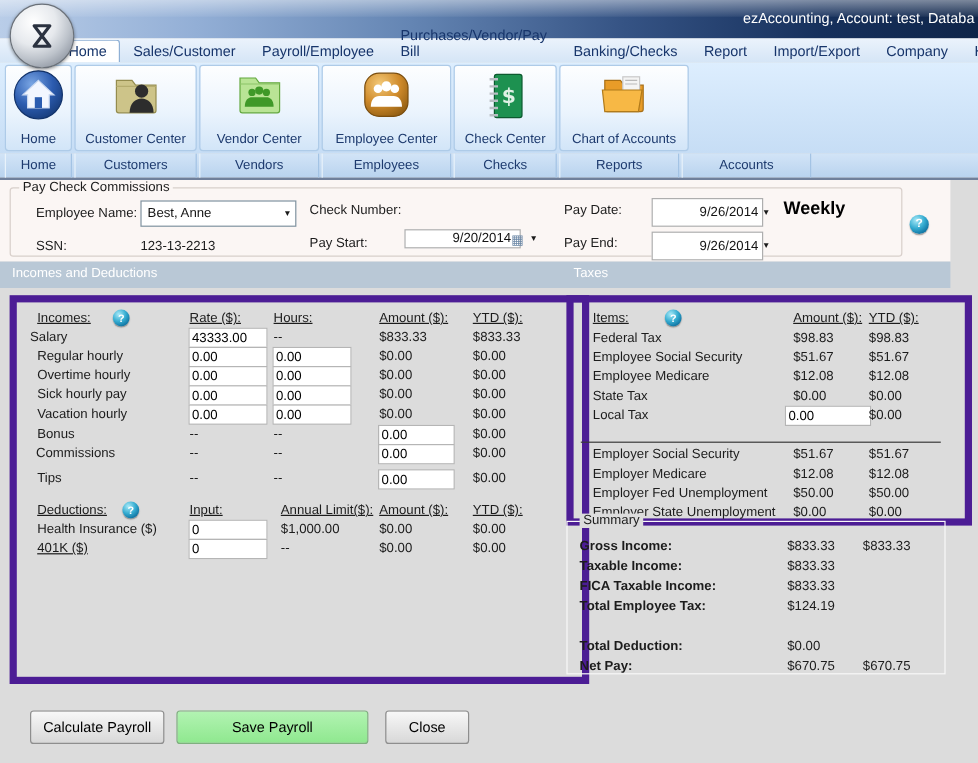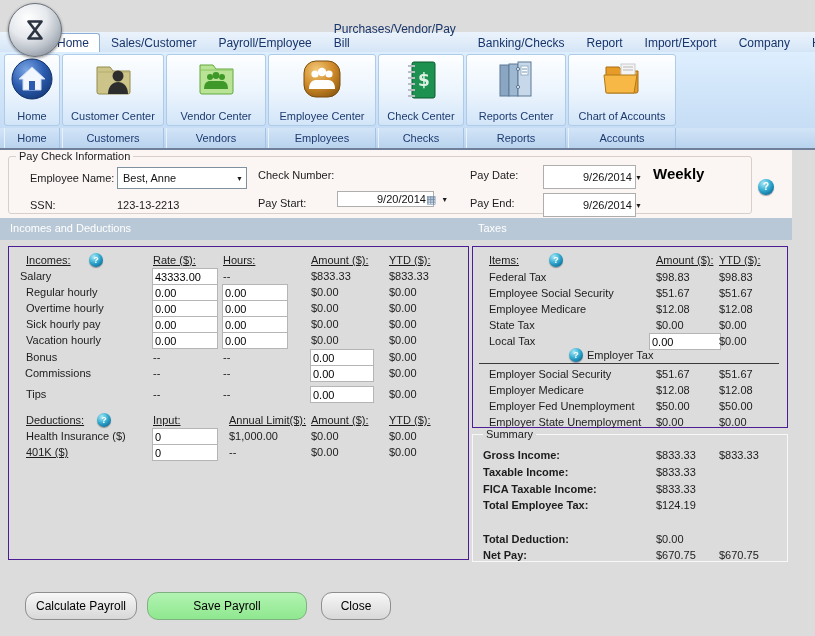--- a/index.html
+++ b/index.html
@@ -60,42 +60,45 @@
     font-size:9px;font-weight:bold;text-align:center;line-height:14px;
     box-shadow:0 1px 1px rgba(0,0,0,.35);}
   .globe::after{content:"?";}
   .globe.big{width:16px;height:16px;line-height:16px;font-size:10px;}
 
   
   .secbar{position:absolute;left:0;top:218px;width:792px;height:22px;background:#b9c8d6;}
   .secbar span{position:absolute;top:4px;color:#ffffff;}
 
   
-  .databox{position:absolute;border:1px solid #4c1d95;}
+  .databox{position:absolute;border:6px solid #4c1d95;padding-left:12px;}
   .sumbox{position:absolute;border:1px solid #f8f8f8;}
   .sum-label{position:absolute;left:10px;top:-7px;background:#dcdcdc;padding:0 3px;color:#1c1c1c;}
   .row{position:absolute;left:0;width:100%;height:15px;}
   .cl{position:absolute;top:0;white-space:nowrap;color:#1c1c1c;}
   .u{text-decoration:underline;}
   .bold{font-weight:bold;}
   .inp{position:absolute;height:15px;border:1px solid #b5b5b5;background:#ffffff;
     font-family:"Liberation Sans","DejaVu Sans",sans-serif;font-size:11px;padding:0 2px;margin:0;}
   .emp-hr{position:absolute;left:6px;top:116px;width:300px;border-bottom:1px solid #3a3a3a;}
 
   
-  .btn{position:absolute;height:28px;border:1px solid #8e8e8e;border-radius:11px;
+  .btn{position:absolute;height:28px;border:1px solid #8e8e8e;border-radius:3px;
     background:linear-gradient(#f8f8f8,#e9e9e9 45%,#d8d8d8);
     font-family:inherit;font-size:12px;color:#000;display:flex;align-items:center;justify-content:center;cursor:default;}
   .btn.green{background:linear-gradient(#b2f3b2,#8fe88f);border-color:#7fb07f;}
 </style>
 </head>
 <body>
 
 <div id="app">
 
+  <div class="titlebar">
+    <span class="title-text">ezAccounting, Account: test, Databa</span>
+  </div>
   <div class="orb">
     <svg width="34" height="34" viewBox="0 0 52 52">
       <path d="M16 13 L36 13 L16 39 L36 39 Z" fill="none" stroke="#2b3240" stroke-width="4" stroke-linejoin="round"></path>
     </svg>
   </div>
 
   <div class="menubar">
     <span class="menu-item sel">Home</span>
     <span class="menu-item">Sales/Customer</span>
     <span class="menu-item">Payroll/Employee</span>
@@ -172,33 +175,20 @@
             <line x1="9" y1="15" x2="16" y2="15"></line>
           <line x1="9" y1="21" x2="16" y2="21"></line>
             <line x1="9" y1="27" x2="16" y2="27"></line>
           <line x1="9" y1="33" x2="16" y2="33"></line>
             <line x1="9" y1="39" x2="16" y2="39"></line>
         </g>
         <text x="25" y="29" font-size="17" font-weight="bold" fill="#dff1e5" text-anchor="middle" font-family="DejaVu Sans, sans-serif">$</text>
       </svg>
       <span class="lab">Check Center</span>
     </div>
-    <div class="rbtn" style="width:100px">
-      <svg width="44" height="44" viewBox="0 0 44 44">
-        <rect x="6" y="8" width="9" height="31" fill="#8ba6c2" stroke="#5d7894"></rect>
-        <rect x="15" y="7" width="9" height="32" fill="#9fb8d2" stroke="#5d7894"></rect>
-        <rect x="24" y="5" width="13" height="34" fill="#c6d8e9" stroke="#5d7894"></rect>
-        <rect x="27" y="9" width="7" height="9" fill="#ffffff" stroke="#9ab1c8"></rect>
-        <line x1="28" y1="12" x2="33" y2="12" stroke="#7596b5"></line>
-        <line x1="28" y1="15" x2="33" y2="15" stroke="#7596b5"></line>
-        <circle cx="24" cy="12" r="1.6" fill="#e3e8ee" stroke="#5d7894"></circle>
-        <circle cx="24" cy="30" r="1.6" fill="#e3e8ee" stroke="#5d7894"></circle>
-      </svg>
-      <span class="lab">Reports Center</span>
-    </div>
     <div class="rbtn" style="width:108px">
       <svg width="44" height="44" viewBox="0 0 44 44">
         <path d="M6 10 h13 l3 4 h16 v20 a2 2 0 0 1 -2 2 H8 a2 2 0 0 1 -2 -2 Z" fill="#e89c28" stroke="#a86f15"></path>
         <rect x="21" y="7" width="14" height="13" fill="#f4f4f4" stroke="#c9c9c9"></rect>
         <line x1="23" y1="10" x2="33" y2="10" stroke="#b9b9b9"></line>
         <line x1="23" y1="13" x2="33" y2="13" stroke="#b9b9b9"></line>
         <path d="M4 18 h33 l-3 18 H6 Z" fill="#f7b845" stroke="#b07a1a"></path>
       </svg>
       <span class="lab">Chart of Accounts</span>
     </div>
@@ -209,21 +199,21 @@
     <div class="gcell" style="width:102px">Customers</div>
     <div class="gcell" style="width:100px">Vendors</div>
     <div class="gcell" style="width:108px">Employees</div>
     <div class="gcell" style="width:86px">Checks</div>
     <div class="gcell" style="width:100px">Reports</div>
     <div class="gcell" style="width:108px">Accounts</div>
   </div>
 
   <div class="pinkpanel">
     <div class="pc-gbox"></div>
-    <span class="pc-glabel" style="top:0px">Pay Check Information</span>
+    <span class="pc-glabel" style="top:0px">Pay Check Commissions</span>
 
     <span class="flabel" style="left:30px;top:22px">Employee Name:</span>
     <div class="combo" style="left:117px;top:17px;width:130px;height:22px">
       <span>Best, Anne</span>
       <span class="arr">▼</span>
     </div>
 
     <span class="flabel" style="left:30px;top:49px">SSN:</span>
     <span class="flabel" style="left:117px;top:49px">123-13-2213</span>
 
@@ -374,24 +364,20 @@
       <span class="cl" style="left:16px">State Tax</span>
       <span class="cl" style="left:183px">$0.00</span>
       <span class="cl" style="left:246px">$0.00</span>
     </div>
     <div class="row" style="top:88px">
       <span class="cl" style="left:16px">Local Tax</span>
       <input class="inp" style="left: 176px; top: -2px; width: 66px;" value="0.00">
       <span class="cl" style="left:246px">$0.00</span>
     </div>
 
-    <div class="row" style="top:102px">
-      <span class="globe" style="left:96px;top:-1px"></span>
-      <span class="cl" style="left:114px">Employer Tax</span>
-    </div>
     <div class="emp-hr"></div>
 
     <div class="row" style="top:121px">
       <span class="cl" style="left:16px">Employer Social Security</span>
       <span class="cl" style="left:183px">$51.67</span>
       <span class="cl" style="left:246px">$51.67</span>
     </div>
     <div class="row" style="top:137px">
       <span class="cl" style="left:16px">Employer Medicare</span>
       <span class="cl" style="left:183px">$12.08</span>

